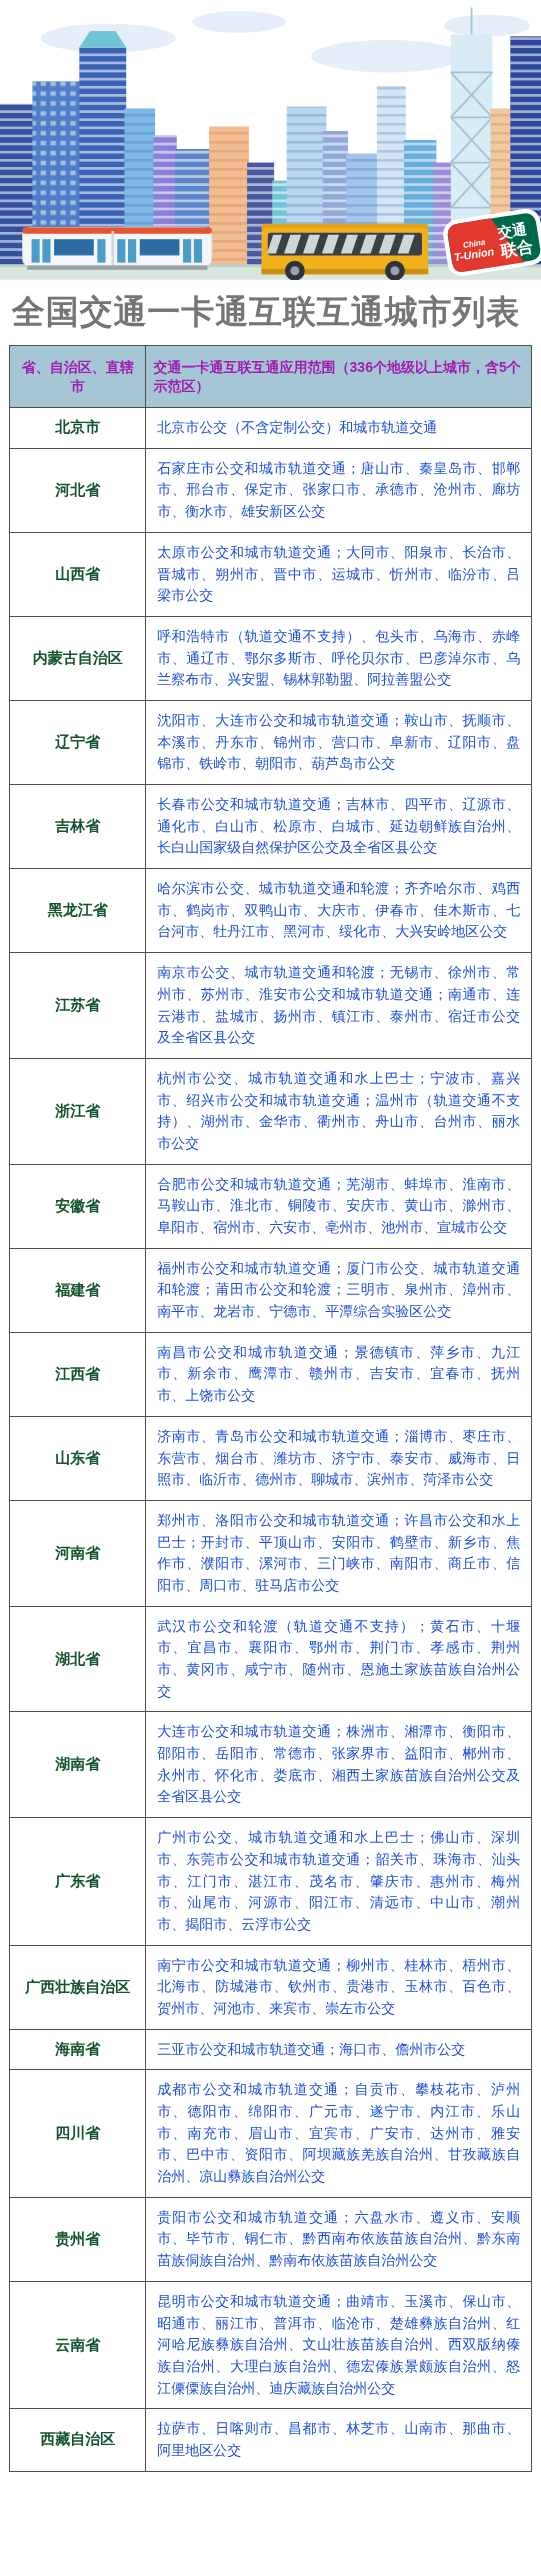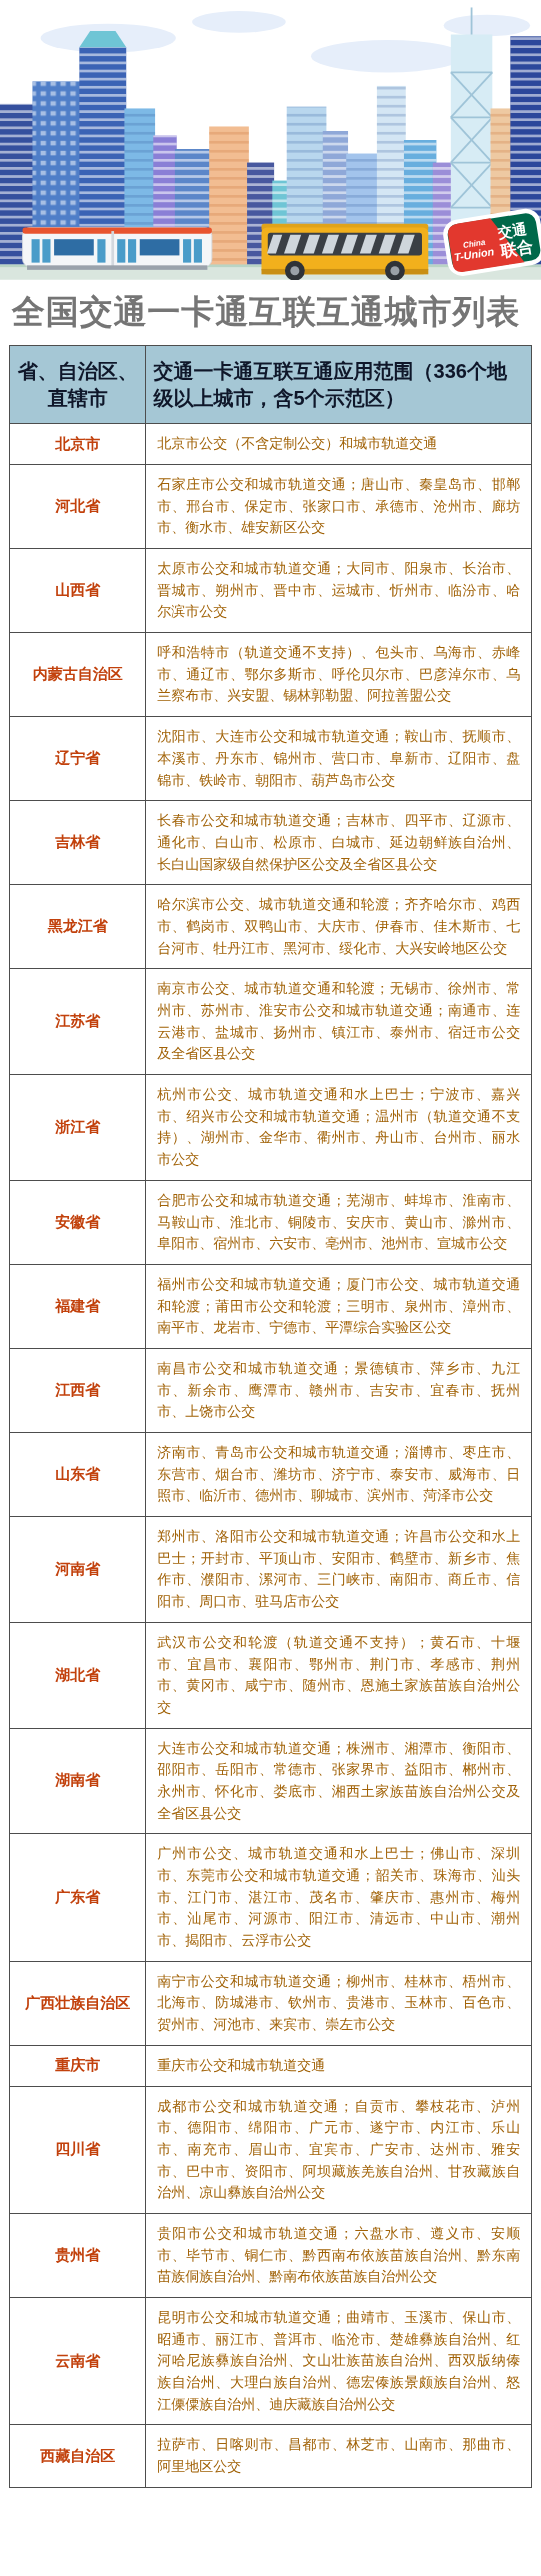--- a/index.html
+++ b/index.html
@@ -2,24 +2,24 @@
 <html style="font-size:14.4px"><head>
 <meta charset="utf-8">
 <style>
   html,body{margin:0;padding:0;background:#ffffff;}
   body{width:541px;font-family:"Liberation Sans","DejaVu Sans",sans-serif;-webkit-font-smoothing:antialiased;}
   .hero{position:relative;width:541px;height:280px;overflow:hidden;background:#ffffff;}
   .hero svg{display:block;}
   .page-title{width:532px;text-align:center;font-size:33px;font-weight:bold;color:#757575;letter-spacing:0.9px;margin:12.6px 0 14.4px 0;line-height:1.15;}
   table.city-table{width:523px;margin:0 auto;border-collapse:collapse;table-layout:fixed;}
   .city-table th,.city-table td{border:1.8px solid #4d4d4d;}
-  .city-table thead th{background:#a5c7d5;color:#0f172a;font-size:20px;font-weight:bold;padding:11.7px 7.2px;line-height:1.35;text-align:left;}
+  .city-table thead th{background:#a5c7d5;color:#a21caf;font-size:14px;font-weight:bold;padding:11.7px 7.2px;line-height:1.35;text-align:left;}
   .city-table thead th.col-province{width:121px;text-align:center;}
-  td.cell-province{text-align:center;font-weight:bold;color:#c2410c;font-size:15px;padding:7.2px 3.6px;}
-  td.cell-scope{color:#a16207;font-size:14px;line-height:1.55;padding:9px 10.8px;text-align:justify;}
+  td.cell-province{text-align:center;font-weight:bold;color:#14532d;font-size:15px;padding:7.2px 3.6px;}
+  td.cell-scope{color:#1d4ed8;font-size:14px;line-height:1.55;padding:9px 10.8px;text-align:justify;}
 </style>
 </head>
 <body>
 
 <div class="hero">
   <svg width="541" height="280" viewBox="0 0 600 310">
     <defs>
       <pattern id="hs" width="8" height="9" patternUnits="userSpaceOnUse">
         <rect y="5" width="8" height="3" fill="rgba(255,255,255,0.55)"></rect>
       </pattern>
@@ -169,21 +169,21 @@
       </tr>
 
 
       <tr>
         <td class="cell-province">河北省</td>
         <td class="cell-scope">石家庄市公交和城市轨道交通；唐山市、秦皇岛市、邯郸市、邢台市、保定市、张家口市、承德市、沧州市、廊坊市、衡水市、雄安新区公交</td>
       </tr>
 
       <tr>
         <td class="cell-province">山西省</td>
-        <td class="cell-scope">太原市公交和城市轨道交通；大同市、阳泉市、长治市、晋城市、朔州市、晋中市、运城市、忻州市、临汾市、哈尔滨市公交</td>
+        <td class="cell-scope">太原市公交和城市轨道交通；大同市、阳泉市、长治市、晋城市、朔州市、晋中市、运城市、忻州市、临汾市、吕梁市公交</td>
       </tr>
 
       <tr>
         <td class="cell-province">内蒙古自治区</td>
         <td class="cell-scope">呼和浩特市（轨道交通不支持）、包头市、乌海市、赤峰市、通辽市、鄂尔多斯市、呼伦贝尔市、巴彦淖尔市、乌兰察布市、兴安盟、锡林郭勒盟、阿拉善盟公交</td>
       </tr>
 
       <tr>
         <td class="cell-province">辽宁省</td>
         <td class="cell-scope">沈阳市、大连市公交和城市轨道交通；鞍山市、抚顺市、本溪市、丹东市、锦州市、营口市、阜新市、辽阳市、盘锦市、铁岭市、朝阳市、葫芦岛市公交</td>
@@ -248,25 +248,25 @@
       <tr>
         <td class="cell-province">广东省</td>
         <td class="cell-scope">广州市公交、城市轨道交通和水上巴士；佛山市、深圳市、东莞市公交和城市轨道交通；韶关市、珠海市、汕头市、江门市、湛江市、茂名市、肇庆市、惠州市、梅州市、汕尾市、河源市、阳江市、清远市、中山市、潮州市、揭阳市、云浮市公交</td>
       </tr>
 
       <tr>
         <td class="cell-province">广西壮族自治区</td>
         <td class="cell-scope">南宁市公交和城市轨道交通；柳州市、桂林市、梧州市、北海市、防城港市、钦州市、贵港市、玉林市、百色市、贺州市、河池市、来宾市、崇左市公交</td>
       </tr>
 
-
-      <tr>
-        <td class="cell-province">重庆市</td>
-        <td class="cell-scope">重庆市公交和城市轨道交通</td>
-      </tr>
+      <tr>
+        <td class="cell-province">海南省</td>
+        <td class="cell-scope">三亚市公交和城市轨道交通；海口市、儋州市公交</td>
+      </tr>
+
 
       <tr>
         <td class="cell-province">四川省</td>
         <td class="cell-scope">成都市公交和城市轨道交通；自贡市、攀枝花市、泸州市、德阳市、绵阳市、广元市、遂宁市、内江市、乐山市、南充市、眉山市、宜宾市、广安市、达州市、雅安市、巴中市、资阳市、阿坝藏族羌族自治州、甘孜藏族自治州、凉山彝族自治州公交</td>
       </tr>
 
       <tr>
         <td class="cell-province">贵州省</td>
         <td class="cell-scope">贵阳市公交和城市轨道交通；六盘水市、遵义市、安顺市、毕节市、铜仁市、黔西南布依族苗族自治州、黔东南苗族侗族自治州、黔南布依族苗族自治州公交</td>
       </tr>

